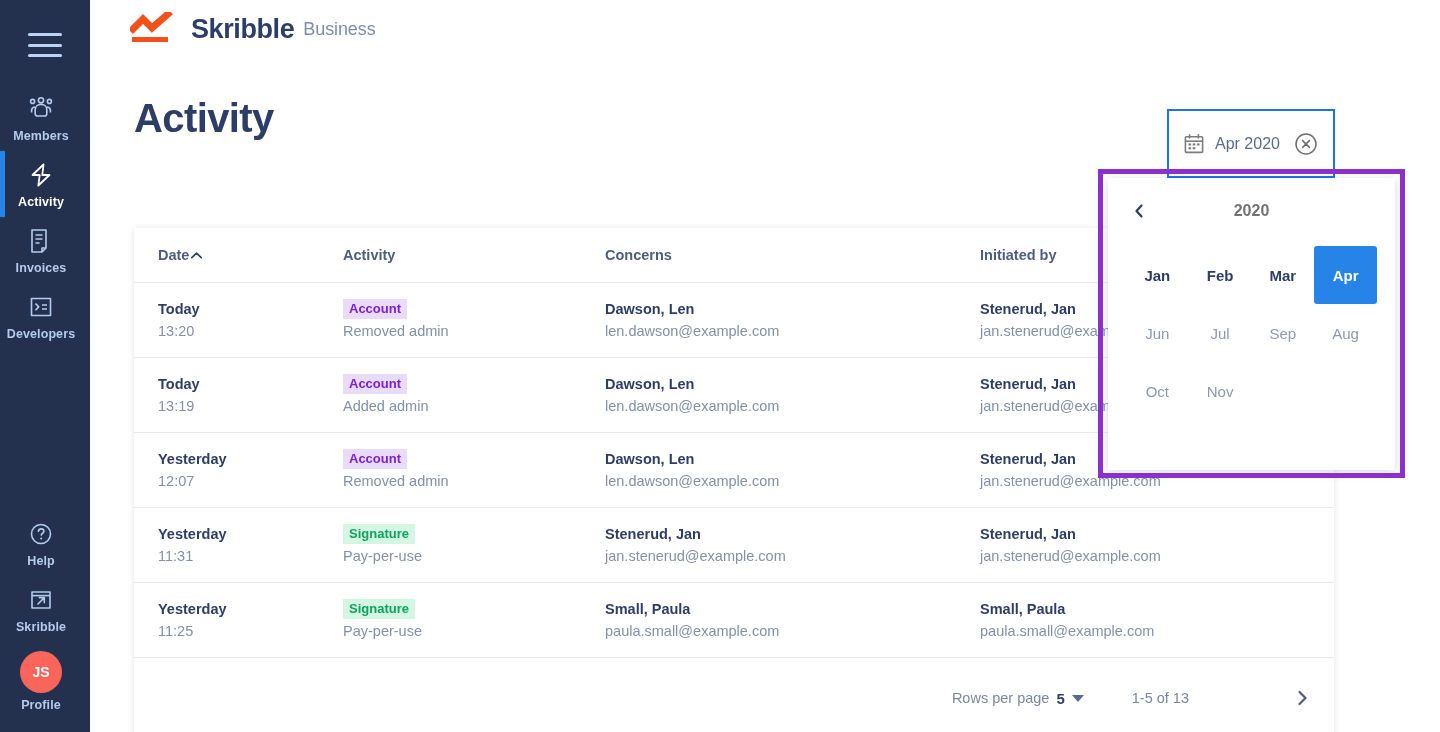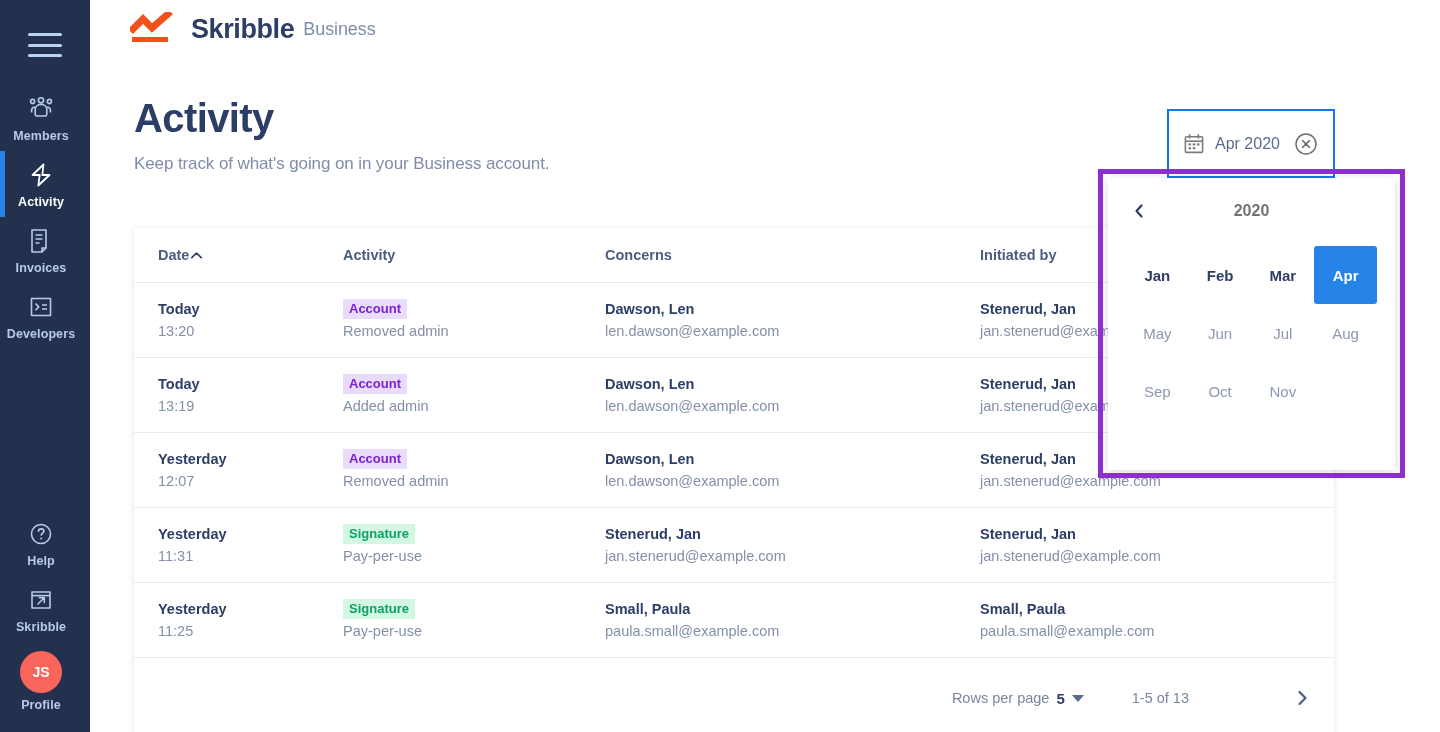--- a/index.html
+++ b/index.html
@@ -276,21 +276,20 @@
           <path d="M3 17 L13 7 L22 16 L38 2" fill="none" stroke="#f1511b" stroke-width="7" stroke-linecap="square" stroke-linejoin="miter"></path>
           <rect x="2" y="25" width="36" height="5" fill="#f1511b"></rect>
         </svg>
       </div>
       <div class="brand-name">Skribble</div>
       <div class="brand-sub">Business</div>
     </div>
 
     <div class="page-head">
       <div class="page-title">Activity</div>
-      <div class="page-sub">Keep track of what's going on in your Business account.</div>
     </div>
 
     <div class="date-filter">
       <span class="cal-icon">
         <svg width="22" height="22" viewBox="0 0 22 22" fill="none" stroke="#7c7c7c" stroke-width="1.6">
           <rect x="2.4" y="3.8" width="17.2" height="15.6" rx="1"></rect>
           <path d="M2.4 8.2h17.2"></path>
           <path d="M6.6 1.8v3.2M15.4 1.8v3.2" stroke-linecap="round"></path>
           <g fill="#7c7c7c" stroke="none">
             <rect x="5.5" y="10.4" width="2.6" height="2.1"></rect>
@@ -317,25 +316,24 @@
             <path d="M10.5 3.5L5.5 9l5 5.5"></path>
           </svg>
         </div>
         <div class="cal-year">2020</div>
       </div>
       <div class="cal-grid">
         <div class="cal-cell past">Jan</div>
         <div class="cal-cell past">Feb</div>
         <div class="cal-cell past">Mar</div>
         <div class="cal-cell selected">Apr</div>
-        <div class="cal-cell">May</div>
         <div class="cal-cell">Jun</div>
         <div class="cal-cell">Jul</div>
+        <div class="cal-cell">Sep</div>
         <div class="cal-cell">Aug</div>
-        <div class="cal-cell">Sep</div>
         <div class="cal-cell">Oct</div>
         <div class="cal-cell">Nov</div>
       </div>
     </div>
     <div class="cal-outline"></div>
 
     <div class="table-card">
 
       <div class="tr thead">
         <div class="th c-date">

